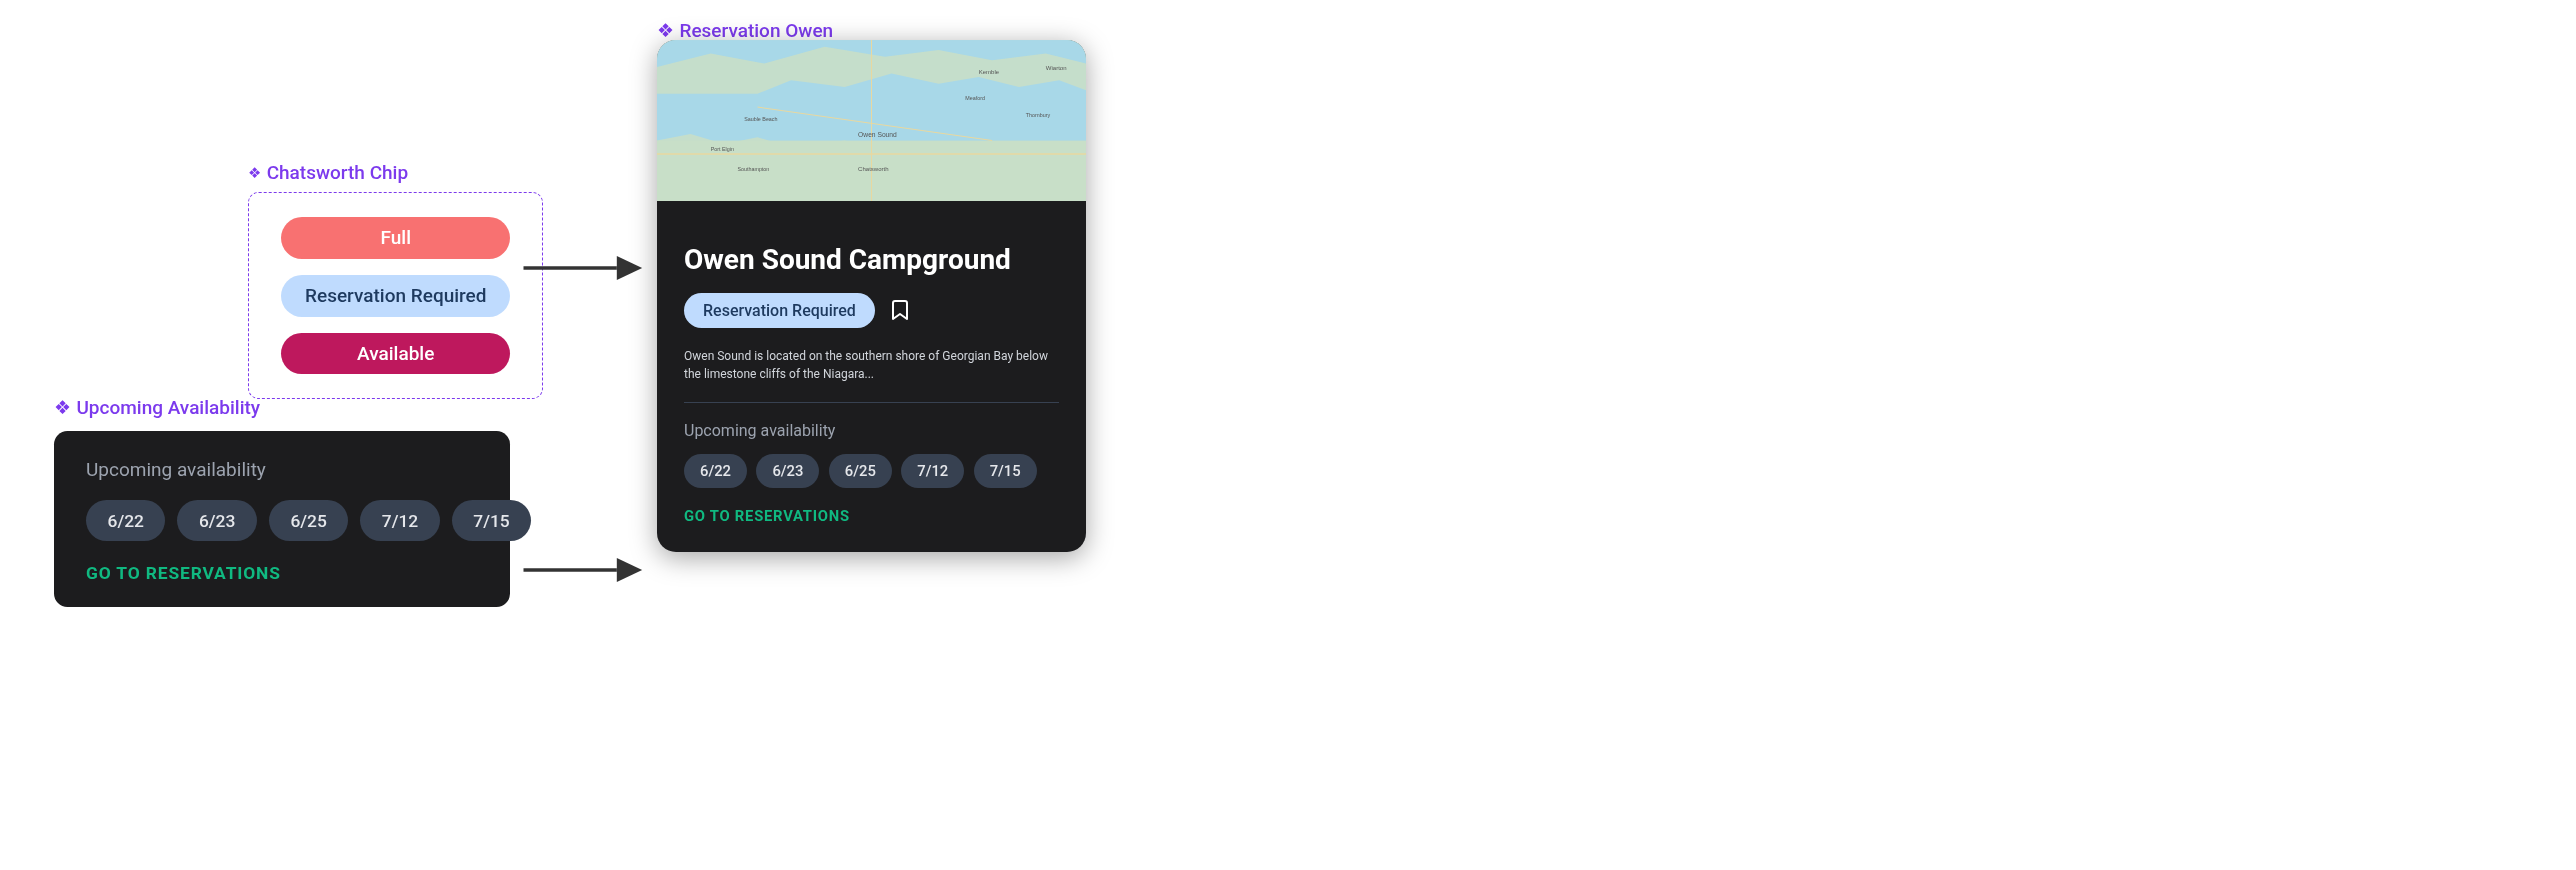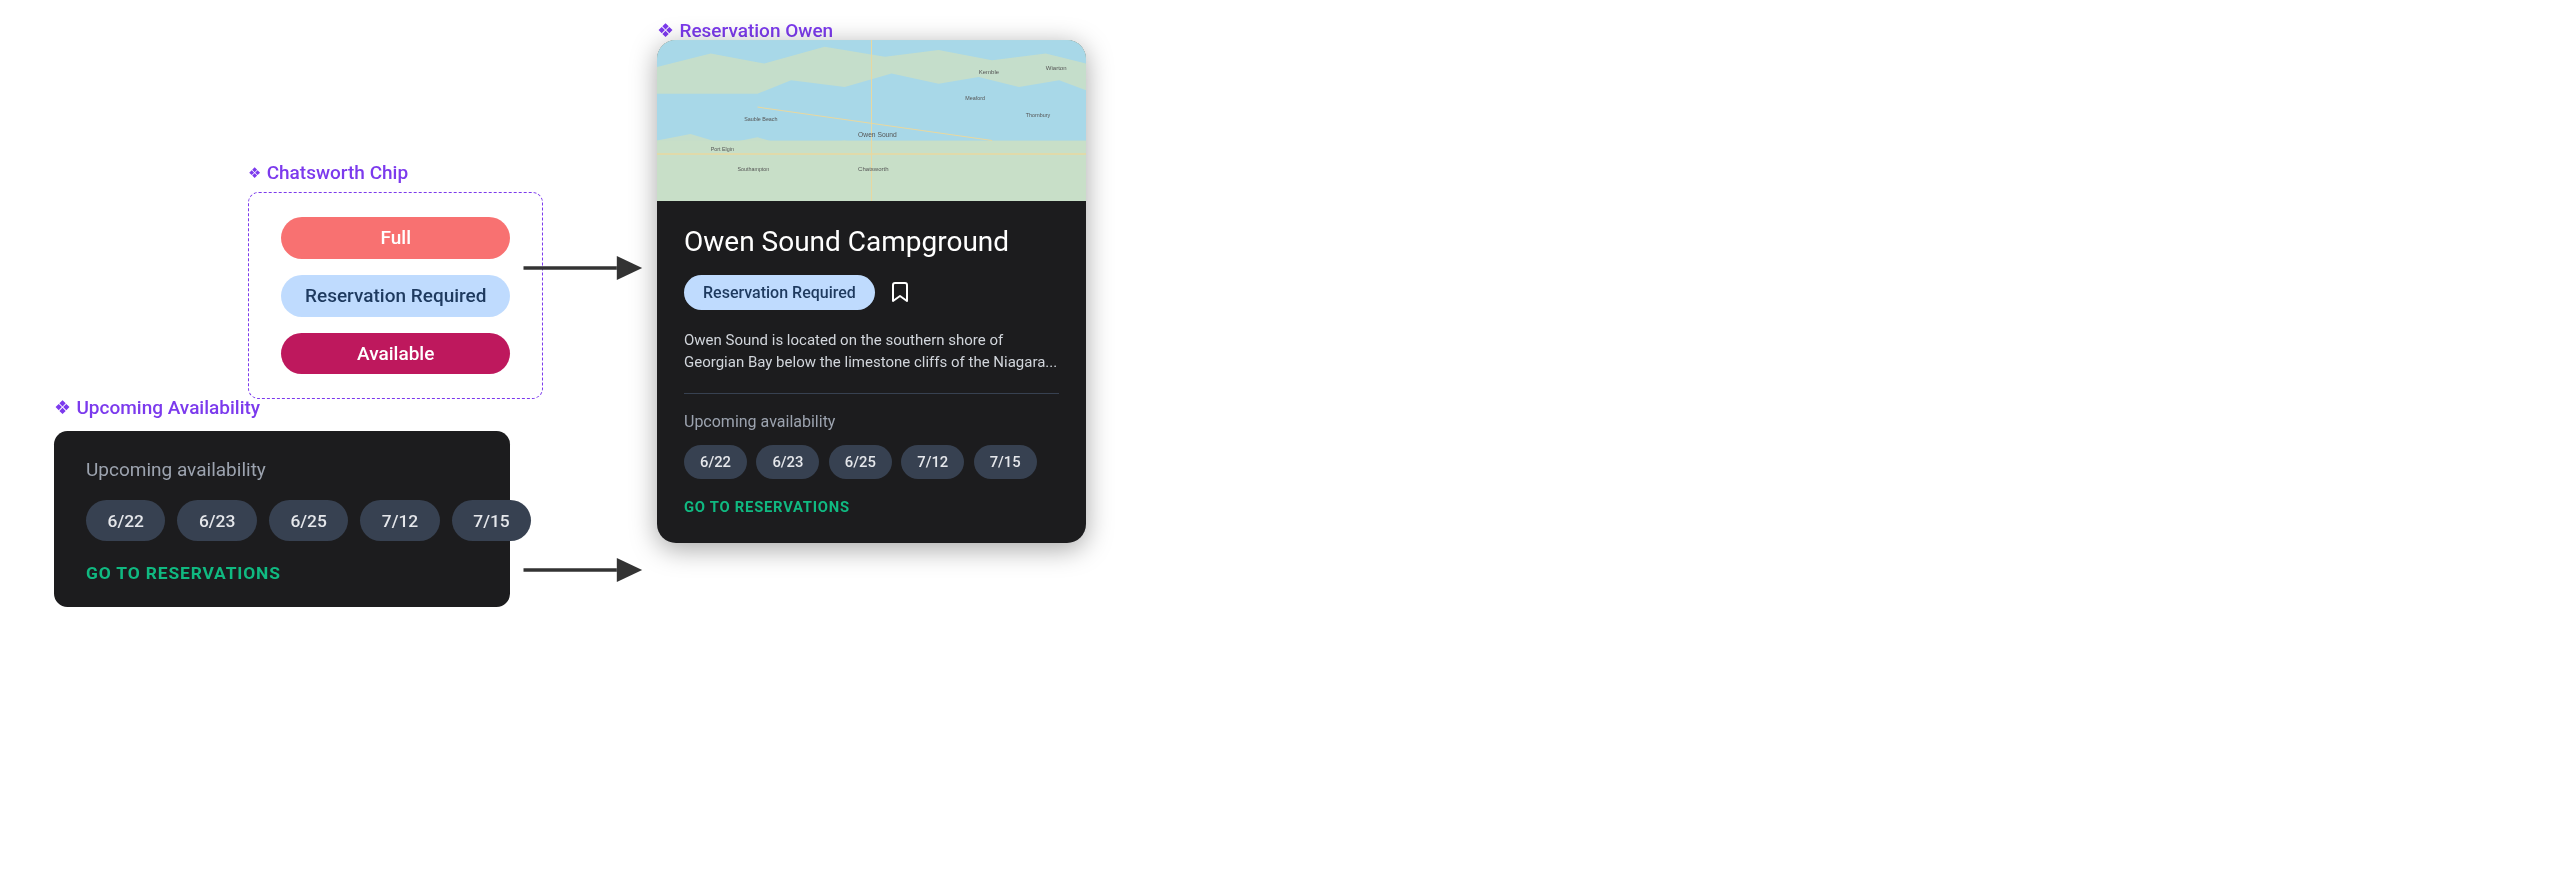--- a/index.html
+++ b/index.html
@@ -151,23 +151,24 @@
       height: 100%;
     }
 
     .card-body {
       padding: 24px 27px 27px;
     }
 
     .card-title {
       color: #ffffff;
       font-size: 28px;
-      font-weight: 400;
+      font-weight: 700;
       margin-bottom: 16px;
       line-height: 1.2;
+      margin-top: 18px;
     }
 
     .card-chips-row {
       display: flex;
       align-items: center;
       gap: 13.4px;
       margin-bottom: 19px;
     }
 
     .card-reservation-chip {
@@ -180,21 +181,21 @@
     }
 
     .bookmark-icon {
       width: 24px;
       height: 24px;
       color: #ffffff;
     }
 
     .card-description {
       color: #d1d5db;
-      font-size: 15px;
+      font-size: 12px;
       line-height: 1.5;
       margin-bottom: 19px;
     }
 
     .divider {
       height: 0.7px;
       background: #374151;
       margin-bottom: 19px;
     }
 

